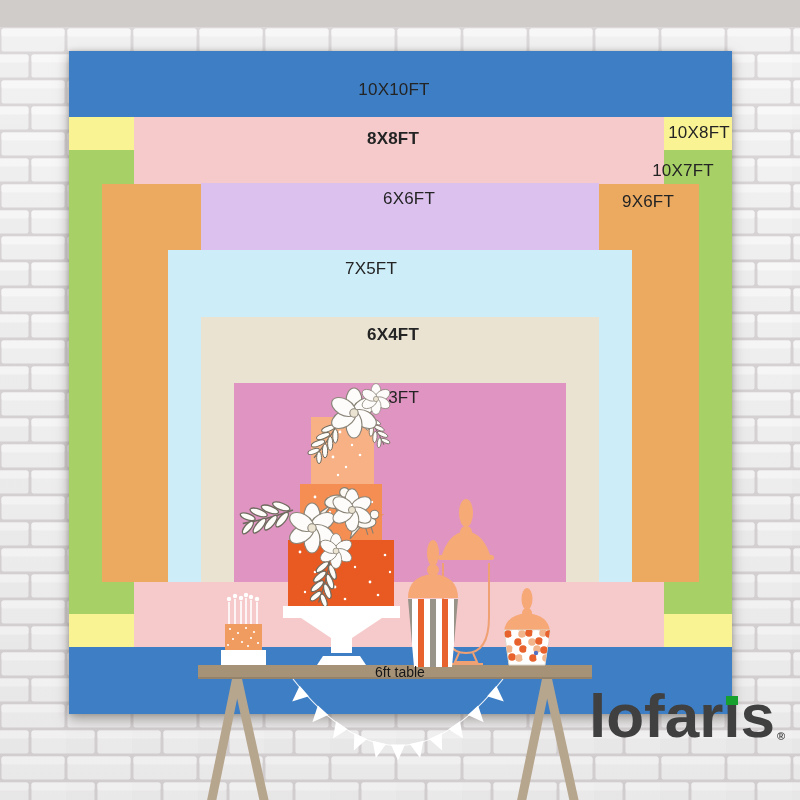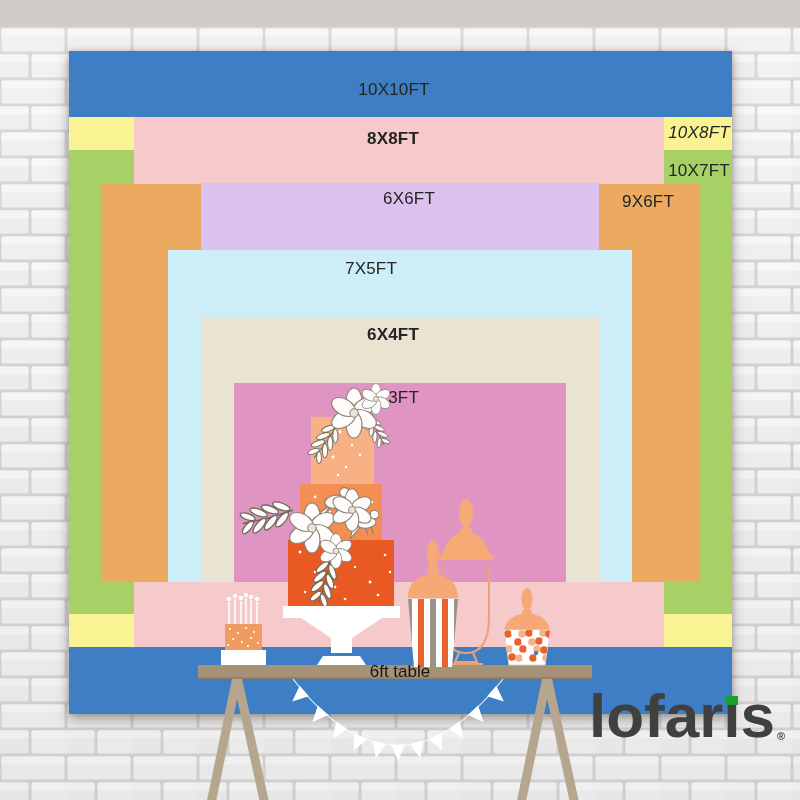--- a/index.html
+++ b/index.html
@@ -8,21 +8,21 @@
   .wall-svg{position:absolute;left:0;top:0;z-index:0;}
   .wall-shade{position:absolute;inset:0;z-index:0;pointer-events:none;
     background:linear-gradient(180deg, rgba(255,255,255,.14), rgba(255,255,255,0) 30%, rgba(150,145,140,.08));}
   #backdrop-layer{position:absolute;inset:0;z-index:1;}
   .bd-rect{position:absolute;}
   .bd-rect.base{box-shadow:0 5px 12px rgba(95,90,85,.55), 0 0 4px rgba(120,115,110,.35);}
   .bd-label{position:absolute;transform:translate(-50%,-50%);
     font-size:17px;color:#242424;white-space:nowrap;letter-spacing:.2px;z-index:2;}
   .decor-svg{position:absolute;left:0;top:0;z-index:2;pointer-events:none;}
   .table-label{position:absolute;transform:translate(-50%,-50%);
-    font-size:17px;color:#161616;z-index:3;white-space:nowrap;}
+    font-size:14px;color:#161616;z-index:3;white-space:nowrap;}
   .logo{position:absolute;left:589px;top:658px;z-index:4;display:flex;align-items:flex-start;
         font-weight:bold;font-size:62px;line-height:1;letter-spacing:0;}
   .logo .li{position:relative;display:inline-block;}
   .logo .li .idot{position:absolute;left:50%;transform:translateX(-50%);
         top:11px;width:12px;height:9px;}
   .logo .reg{font-size:11px;font-weight:bold;margin-left:2px;margin-top:46px;}
 </style>
 </head>
 <body>
 
@@ -41,23 +41,23 @@
       </pattern>
     </defs>
     <rect width="800" height="800" fill="url(#bricks)"></rect>
   </svg>
   <div class="wall-shade"></div>
 
   <div id="backdrop-layer">
       <div class="bd-rect base" style="left: 69px; top: 24px; width: 663px; height: 663px; background: rgb(61, 126, 196);"></div>
       <span class="bd-label" style="left: 394px; top: 63px;">10X10FT</span>
       <div class="bd-rect" style="left: 69px; top: 90px; width: 663px; height: 530px; background: rgb(249, 243, 148);"></div>
-      <span class="bd-label" style="left: 699px; top: 106px; font-style: italic;">10X8FT</span>
+      <span class="bd-label" style="left: 699px; top: 106px;">10X8FT</span>
       <div class="bd-rect" style="left: 69px; top: 123px; width: 663px; height: 464px; background: rgb(167, 209, 102);"></div>
-      <span class="bd-label" style="left: 699px; top: 144px;">10X7FT</span>
+      <span class="bd-label" style="left: 683px; top: 144px;">10X7FT</span>
       <div class="bd-rect" style="left: 134px; top: 90px; width: 530px; height: 530px; background: rgb(246, 201, 203);"></div>
       <span class="bd-label" style="left: 393px; top: 112px; font-weight: bold;">8X8FT</span>
       <div class="bd-rect" style="left: 102px; top: 157px; width: 597px; height: 398px; background: rgb(236, 170, 97);"></div>
       <span class="bd-label" style="left: 648px; top: 175px;">9X6FT</span>
       <div class="bd-rect" style="left: 201px; top: 156px; width: 398px; height: 399px; background: rgb(220, 193, 239);"></div>
       <span class="bd-label" style="left: 409px; top: 172px;">6X6FT</span>
       <div class="bd-rect" style="left: 168px; top: 223px; width: 464px; height: 332px; background: rgb(205, 238, 248);"></div>
       <span class="bd-label" style="left: 371px; top: 242px;">7X5FT</span>
       <div class="bd-rect" style="left: 201px; top: 290px; width: 398px; height: 265px; background: rgb(234, 227, 209);"></div>
       <span class="bd-label" style="left: 393px; top: 308px; font-weight: bold;">6X4FT</span>

